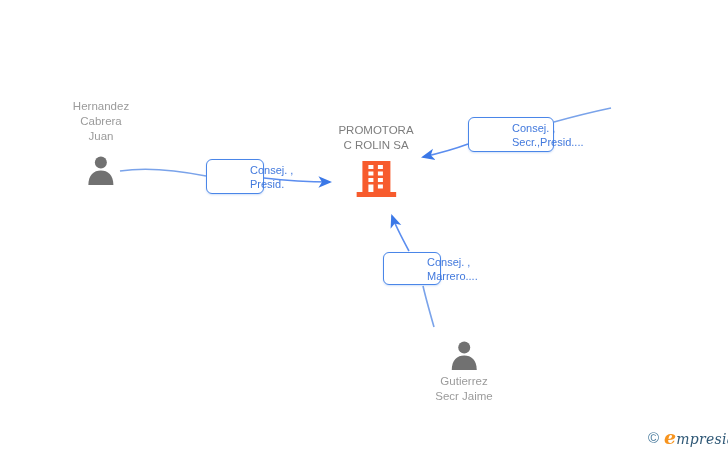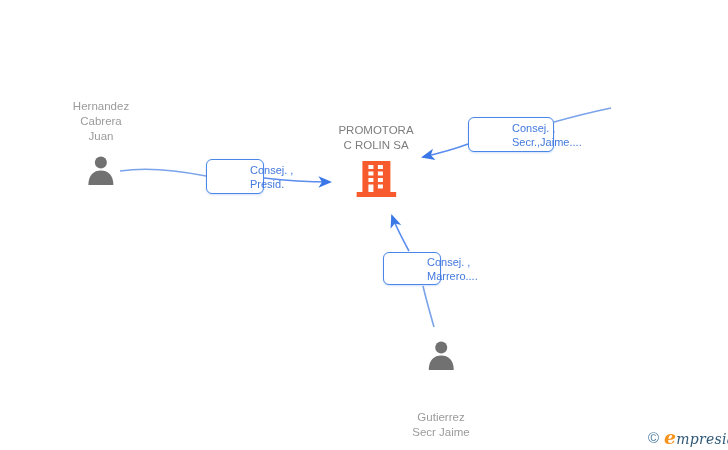--- a/index.html
+++ b/index.html
@@ -137,39 +137,39 @@
       <rect x="21.5" y="5" width="5" height="4" fill="#ffffff"></rect>
       <rect x="12" y="11.5" width="5" height="4" fill="#ffffff"></rect>
       <rect x="21.5" y="11.5" width="5" height="4" fill="#ffffff"></rect>
       <rect x="12" y="18" width="5" height="4" fill="#ffffff"></rect>
       <rect x="21.5" y="18" width="5" height="4" fill="#ffffff"></rect>
       <rect x="12" y="24.5" width="5" height="7.5" fill="#ffffff"></rect>
       <rect x="21.5" y="24.5" width="5" height="4" fill="#ffffff"></rect>
     </svg>
   </div>
 
-  <div class="node" style="left:441px; top:340px;gap:36px;">
+  <div class="node" style="left:464px; top:340px;">
     <svg width="30" height="30" viewBox="0 0 30 30">
       <circle cx="15" cy="7.5" r="6" fill="#717171"></circle>
       <path d="M2.5,30 C2.5,20 8,15.5 15,15.5 C22,15.5 27.5,20 27.5,30 Z" fill="#717171"></path>
     </svg>
     <div class="person-name gut-name">
       <span>Gutierrez</span>
       <span>Secr Jaime</span>
     </div>
   </div>
 
   <div class="rel-label" style="left:206px; top:159px; width:58px; height:35px;">
     <span>Consej. ,</span>
     <span>Presid.</span>
   </div>
 
   <div class="rel-label" style="left:468px; top:117px; width:86px; height:35px;">
     <span>Consej. ,</span>
-    <span>Secr.,Jaime....</span>
+    <span>Secr.,Presid....</span>
   </div>
 
   <div class="rel-label" style="left:383px; top:252px; width:58px; height:33px;">
     <span>Consej. ,</span>
     <span>Marrero....</span>
   </div>
 
   <div class="logo">
     <span class="copy">©</span>
     <span class="brand"><span class="e">e</span><span class="rest">mpresia</span></span>

